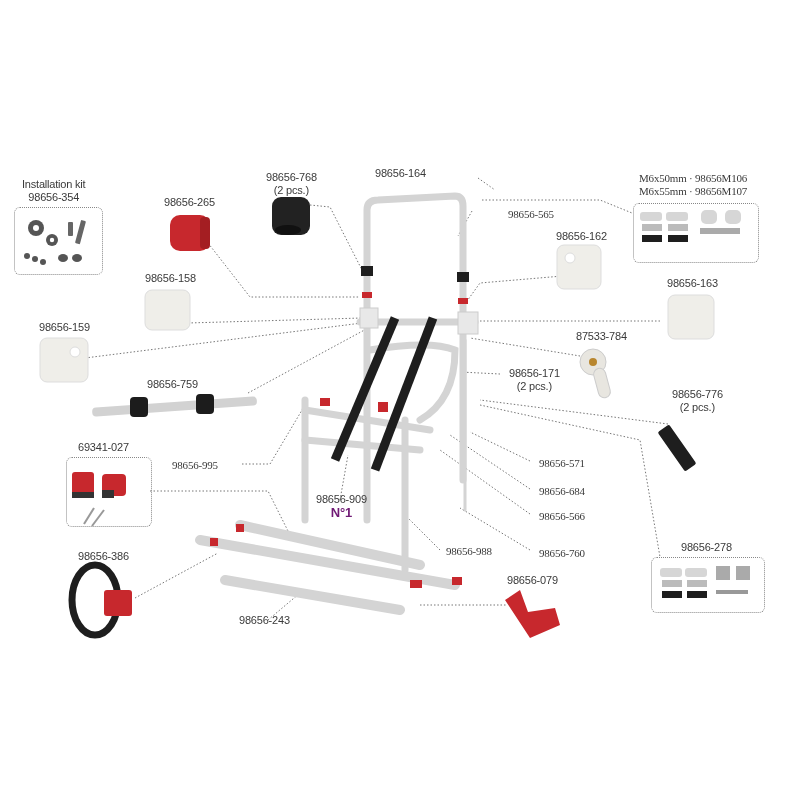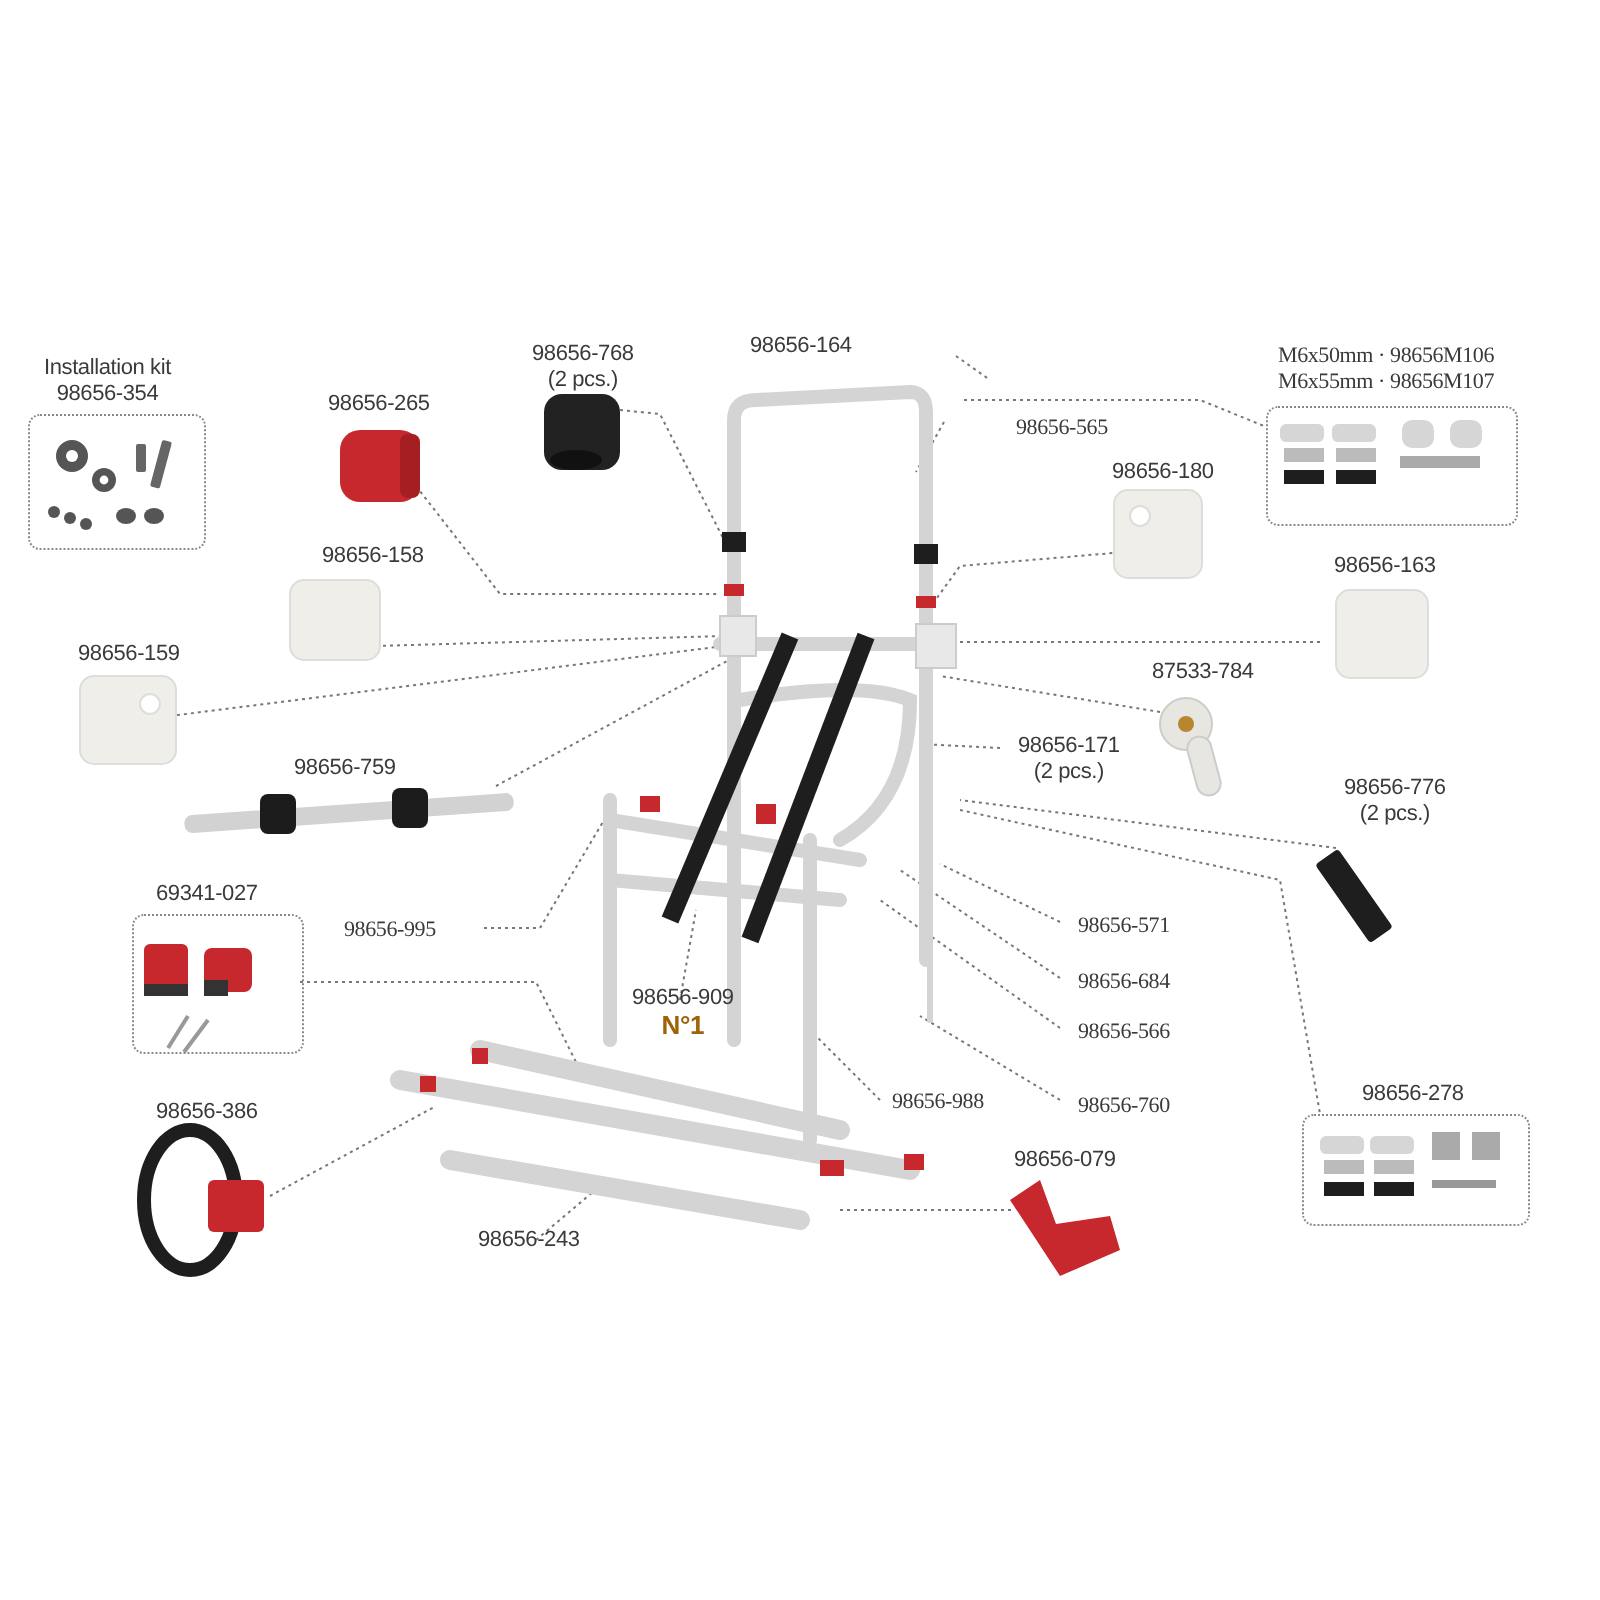--- a/index.html
+++ b/index.html
@@ -1,21 +1,21 @@
 <!DOCTYPE html>
 <html><head>
 <meta charset="utf-8">
 <style>
   html, body { margin: 0; padding: 0; background: #ffffff; }
   body { width: 800px; height: 800px; position: relative; overflow: hidden; font-family: "Liberation Sans", sans-serif; }
   .canvas { position: absolute; left: 0; top: 0; width: 800px; height: 800px; }
   .label { position: absolute; font-size: 11px; color: #3a3a3a; white-space: nowrap; line-height: 13px; text-align: center; letter-spacing: -0.2px; }
   .label.left { text-align: left; font-family: Liberation Serif, serif; }
   .label .sub { display: block; }
-  .bold { font-weight: bold; font-size: 13px; color: #a16207; }
+  .bold { font-weight: bold; font-size: 13px; color: #701a75; }
   .kitbox { position: absolute; border: 1px dotted #888; border-radius: 6px; }
   svg.lines { position: absolute; left: 0; top: 0; }
 </style>
 </head>
 <body>
 
 <div class="canvas">
 
   <svg class="lines" width="800" height="800" viewBox="0 0 800 800">
     <g stroke="#777" stroke-width="1" stroke-dasharray="1.5 2" fill="none">
@@ -178,22 +178,22 @@
   <div class="label" style="left:266px;top:171px;">
     <span class="sub">98656-768</span>
     <span class="sub">(2 pcs.)</span>
   </div>
   <div class="label" style="left:375px;top:167px;">98656-164</div>
   <div class="label left" style="left:508px;top:208px;">98656-565</div>
   <div class="label left" style="left:639px;top:172px;">
     <span class="sub">M6x50mm · 98656M106</span>
     <span class="sub">M6x55mm · 98656M107</span>
   </div>
-  <div class="label" style="left:556px;top:230px;">98656-180</div>
-  <div class="label" style="left:161px;top:272px;">98656-158</div>
+  <div class="label" style="left:556px;top:230px;">98656-162</div>
+  <div class="label" style="left:145px;top:272px;">98656-158</div>
   <div class="label" style="left:667px;top:277px;">98656-163</div>
   <div class="label" style="left:39px;top:321px;">98656-159</div>
   <div class="label" style="left:576px;top:330px;">87533-784</div>
   <div class="label" style="left:509px;top:367px;">
     <span class="sub">98656-171</span>
     <span class="sub">(2 pcs.)</span>
   </div>
   <div class="label" style="left:147px;top:378px;">98656-759</div>
   <div class="label" style="left:672px;top:388px;">
     <span class="sub">98656-776</span>

